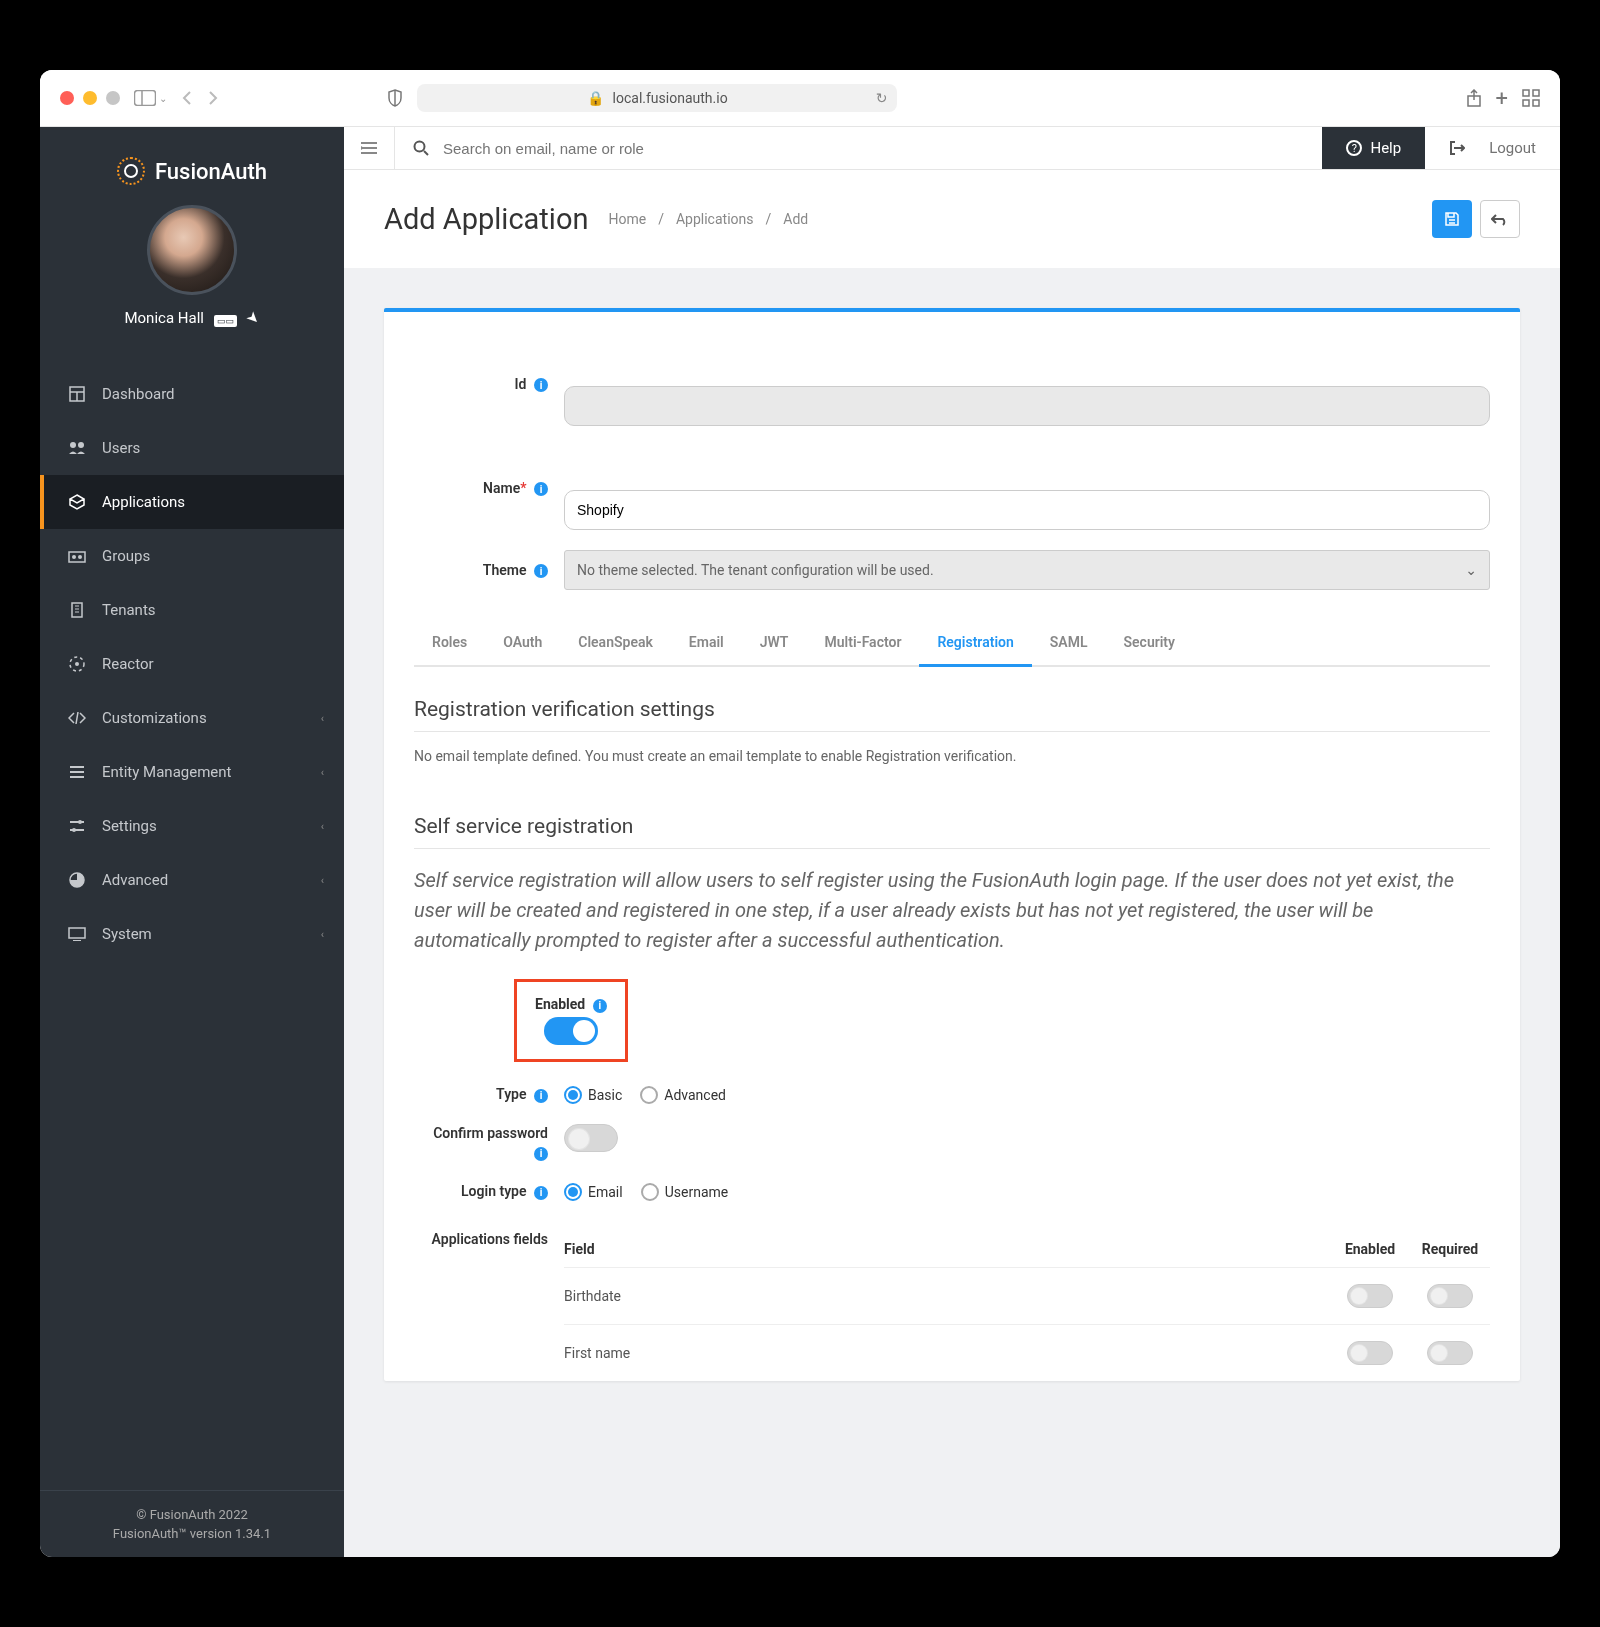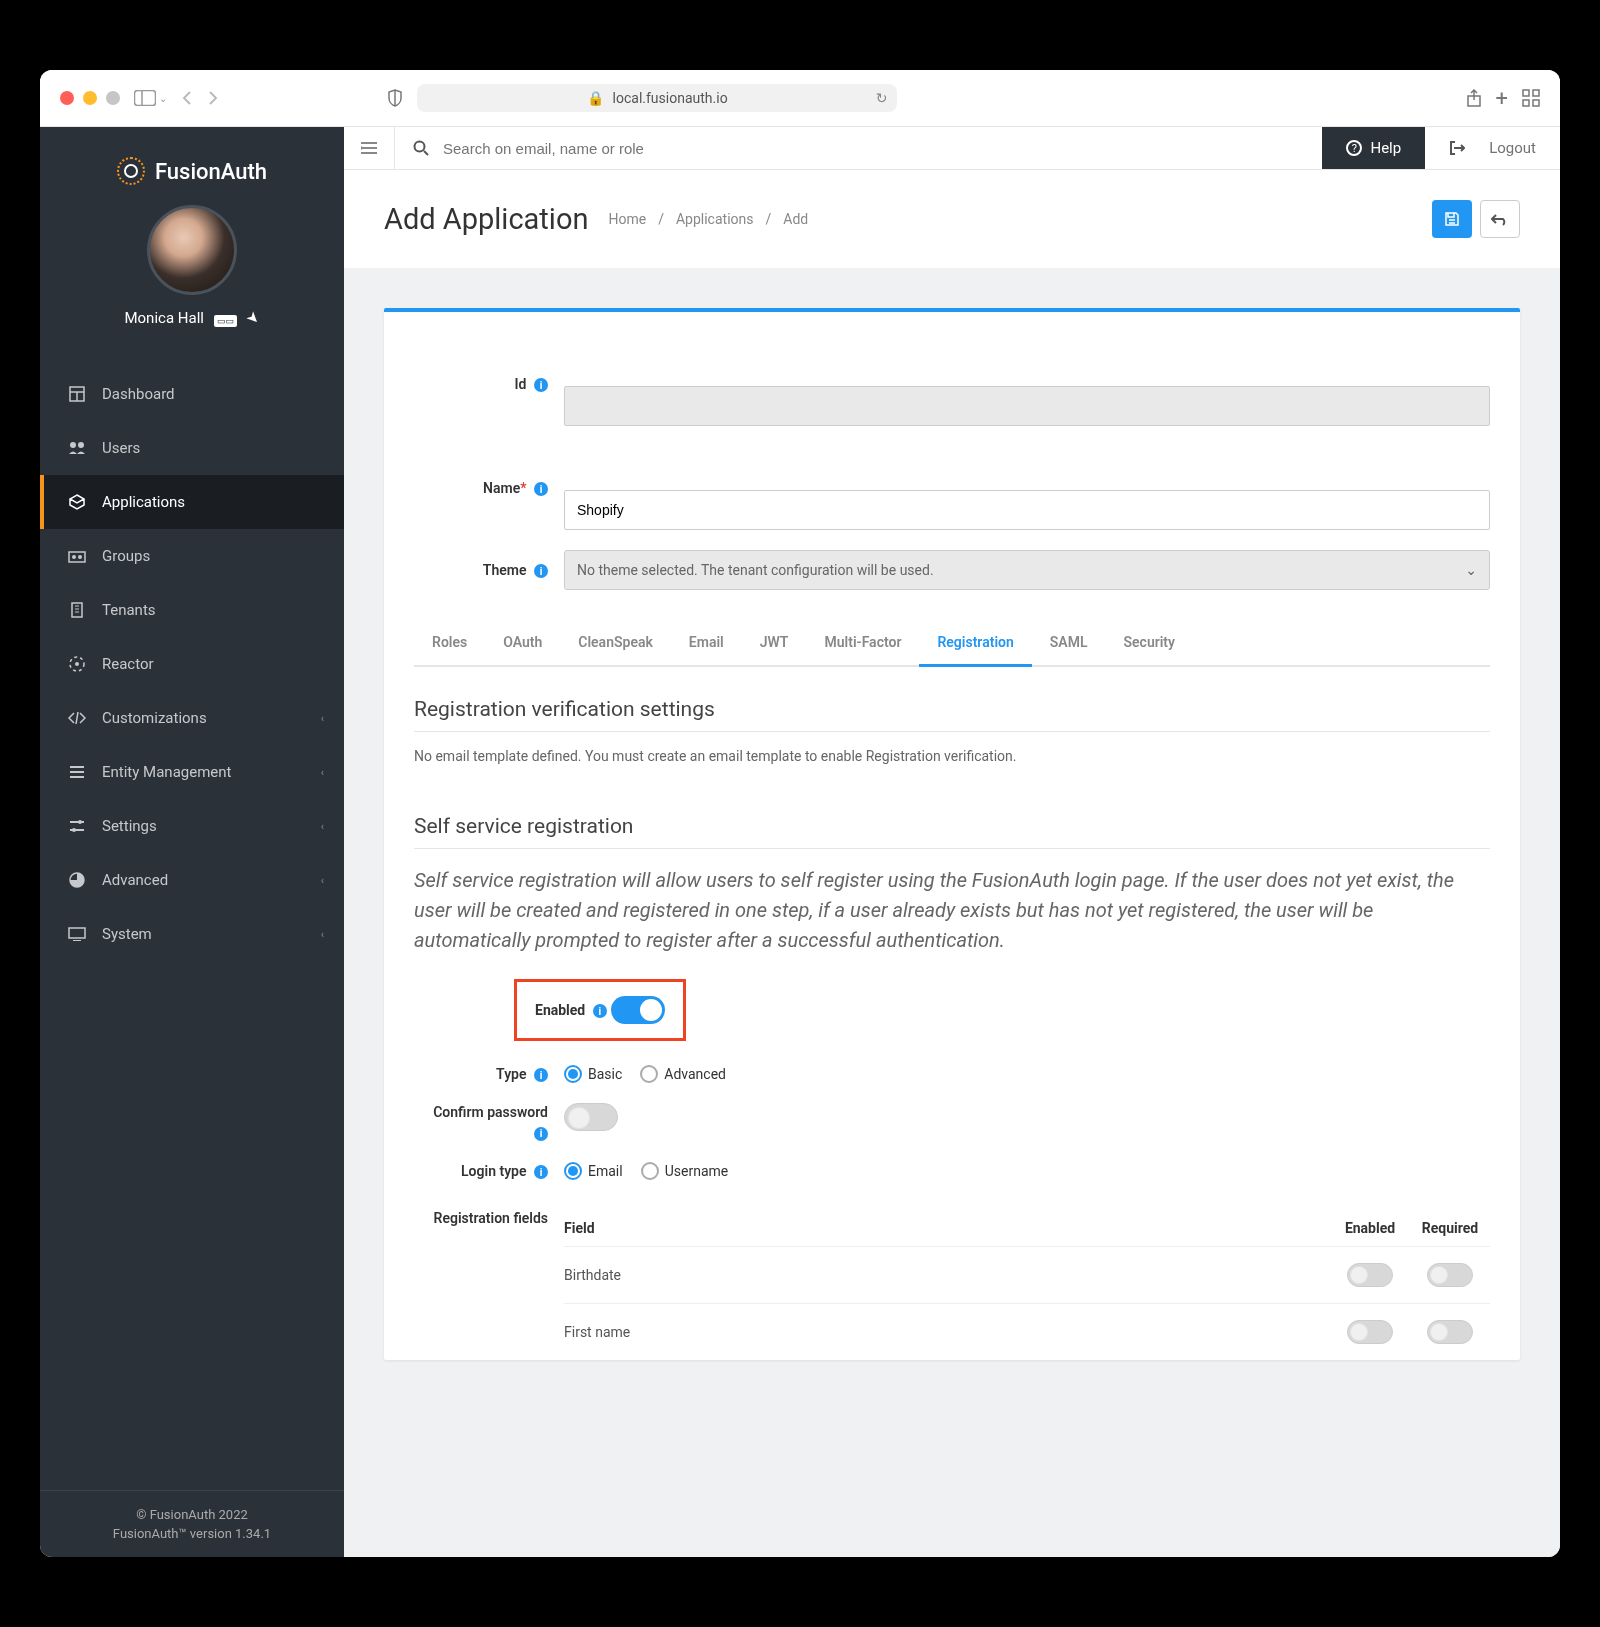--- a/index.html
+++ b/index.html
@@ -59,35 +59,35 @@
 .btn-back { background: #fff; border: 1px solid #ccc; color: #555; }
 
 
 .content { padding: 40px; flex: 1; overflow-y: auto; }
 .panel { background: #fff; border-top: 4px solid #2296f3; border-radius: 2px; box-shadow: 0 1px 3px rgba(0,0,0,0.08); padding: 30px 30px 0; }
 
 .form-row { display: flex; align-items: center; margin-bottom: 20px; }
 .form-label { width: 150px; text-align: right; padding-right: 16px; font-weight: 600; font-size: 14px; color: #333; }
 .form-label .req { color: #e53935; }
 .info-i { display: inline-flex; width: 14px; height: 14px; background: #2296f3; color: #fff; border-radius: 50%; font-size: 10px; font-weight: bold; align-items: center; justify-content: center; font-style: normal; margin-left: 4px; }
-.form-input { flex: 1; height: 40px; border: 1px solid #ccc; border-radius: 2px; padding: 0 12px; font-size: 14px; margin-top: 44px; }
+.form-input { flex: 1; height: 40px; border: 1px solid #ccc; border-radius: 10px; padding: 0 12px; font-size: 14px; margin-top: 44px; }
 .form-input[disabled] { background: #e9e9e9; }
 .form-select { flex: 1; height: 40px; border: 1px solid #ccc; border-radius: 3px; padding: 0 12px; background: #e9e9e9; color: #666; display: flex; align-items: center; justify-content: space-between; }
 
 
 .tabs { display: flex; border-bottom: 2px solid #e5e5e5; margin: 30px 0 30px; }
 .tab { padding: 14px 18px; color: #888; font-weight: 600; font-size: 14px; cursor: pointer; margin-bottom: -2px; border-bottom: 3px solid transparent; }
 .tab.active { color: #2296f3; border-bottom-color: #2296f3; }
 
 
 .section-title { font-size: 21px; font-weight: 400; color: #444; padding-bottom: 10px; border-bottom: 1px solid #e5e5e5; margin-bottom: 16px; }
 .section-text { color: #666; font-size: 14px; margin-bottom: 30px; }
 .section-em { color: #666; font-size: 20px; font-style: italic; margin-bottom: 24px; line-height: 1.5; }
 
-.highlight-box { border: 3px solid #ef4423; padding: 14px 18px; display: inline-flex; align-items: center; gap: 4px; margin-left: 100px; margin-bottom: 24px; }
+.highlight-box { border: 3px solid #ef4423; padding: 14px 18px; display: inline-flex; align-items: center; gap: 4px; margin-left: 100px; margin-bottom: 24px; flex-direction: column; }
 .highlight-box .lbl { font-weight: 700; font-size: 14px; }
 
 
 .toggle { width: 54px; height: 28px; border-radius: 14px; position: relative; cursor: pointer; }
 .toggle.on { background: #2296f3; }
 .toggle.off { background: #d8d8d8; }
 .toggle .knob { width: 22px; height: 22px; background: #fff; border-radius: 50%; position: absolute; top: 3px; }
 .toggle.on .knob { right: 3px; }
 .toggle.off .knob { left: 3px; background: #f0f0f0; box-shadow: inset 0 0 0 1px rgba(0,0,0,0.05); }
 .toggle.off { border: 1px solid #ccc; }
@@ -433,21 +433,21 @@
                   <span>Email</span>
                 </label>
               <label class="radio">
                   <span class="dot"></span>
                   <span>Username</span>
                 </label>
             </div>
           </div>
 
           <div style="display:flex;">
-            <div class="form-label" style="padding-top:10px;"><span>Registration fields</span></div>
+            <div class="form-label" style="padding-top:10px;"><span>Applications fields</span></div>
             <div class="reg-table" style="flex:1;">
               <div class="reg-head">
                 <div class="c1">Field</div>
                 <div class="c2">Enabled</div>
                 <div class="c3">Required</div>
               </div>
               <div id="reg-rows">
                   <div class="reg-row">
                     <div class="c1">Birthdate</div>
     <div class="c2">

